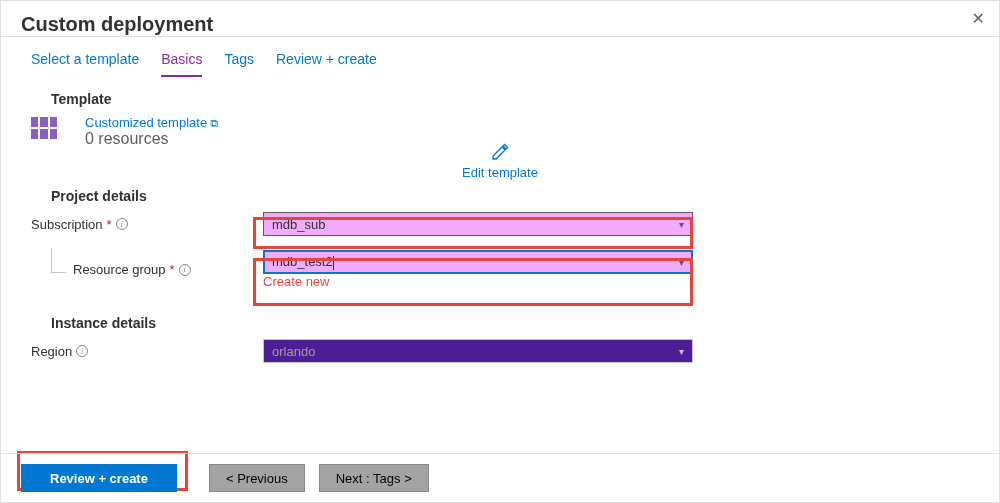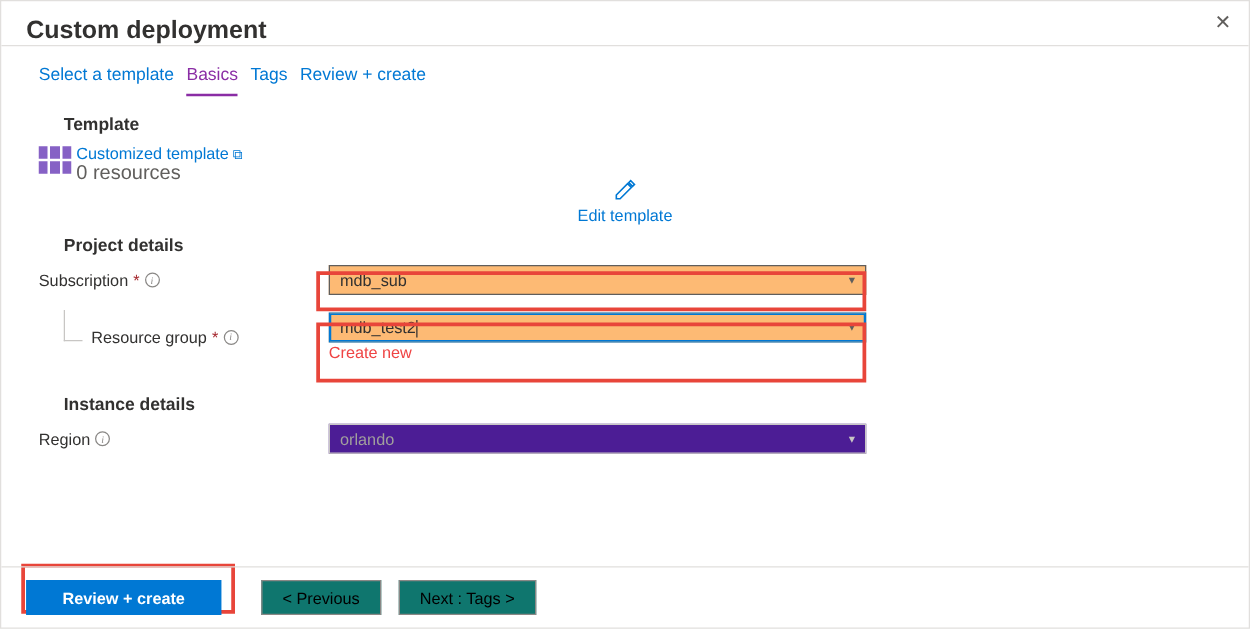--- a/index.html
+++ b/index.html
@@ -32,21 +32,21 @@
       position: absolute;
       top: 10px;
       right: 14px;
       font-size: 16px;
       color: #605e5c;
       cursor: pointer;
       line-height: 1;
     }
     .tabs {
       display: flex;
-      gap: 10px;
+      gap: 22px;
       padding: 14px 30px 0 30px;
       text-align: center;
     }
     .tab {
       font-size: 14px;
       color: #0078d4;
       padding-bottom: 8px;
       cursor: pointer;
     }
     .tab.active {
@@ -59,21 +59,21 @@
     }
     .section-title {
       font-size: 14px;
       font-weight: 600;
       margin-bottom: 8px;
       margin-left: 20px;
     }
     .template-row {
       display: flex;
       align-items: flex-start;
-      gap: 4px;
+      gap: 28px;
       margin-bottom: 6px;
     }
     .template-icon {
       width: 26px;
       height: 22px;
       display: grid;
       grid-template-columns: 1fr 1fr 1fr;
       grid-template-rows: 1fr 1fr;
       gap: 2px;
       margin-top: 2px;
@@ -151,21 +151,21 @@
       width: 430px;
       position: relative;
     }
     .select-field {
       border: 1px solid #605e5c;
       height: 24px;
       display: flex;
       align-items: center;
       padding: 0 8px;
       font-size: 13px;
-      background: #fdba74;
+      background: #f0abfc;
       justify-content: space-between;
       cursor: pointer;
     }
     .select-field.focus {
       border: 1px solid #0078d4;
       box-shadow: inset 0 0 0 1px #0078d4;
     }
     .select-field.disabled {
       background: #4c1d95;
       color: #a19f9d;
@@ -201,21 +201,21 @@
       padding: 10px 20px;
       display: flex;
       gap: 32px;
       align-items: center;
     }
     .btn {
       height: 28px;
       padding: 0 16px;
       font-size: 13px;
       border: 1px solid #8a8886;
-      background: #0f766e;
+      background: #a3a3a3;
       cursor: pointer;
       display: inline-flex;
       align-items: center;
     }
     .btn.primary {
       background: #0078d4;
       border-color: #0078d4;
       color: #fff;
       font-weight: 600;
       padding: 0 28px;

